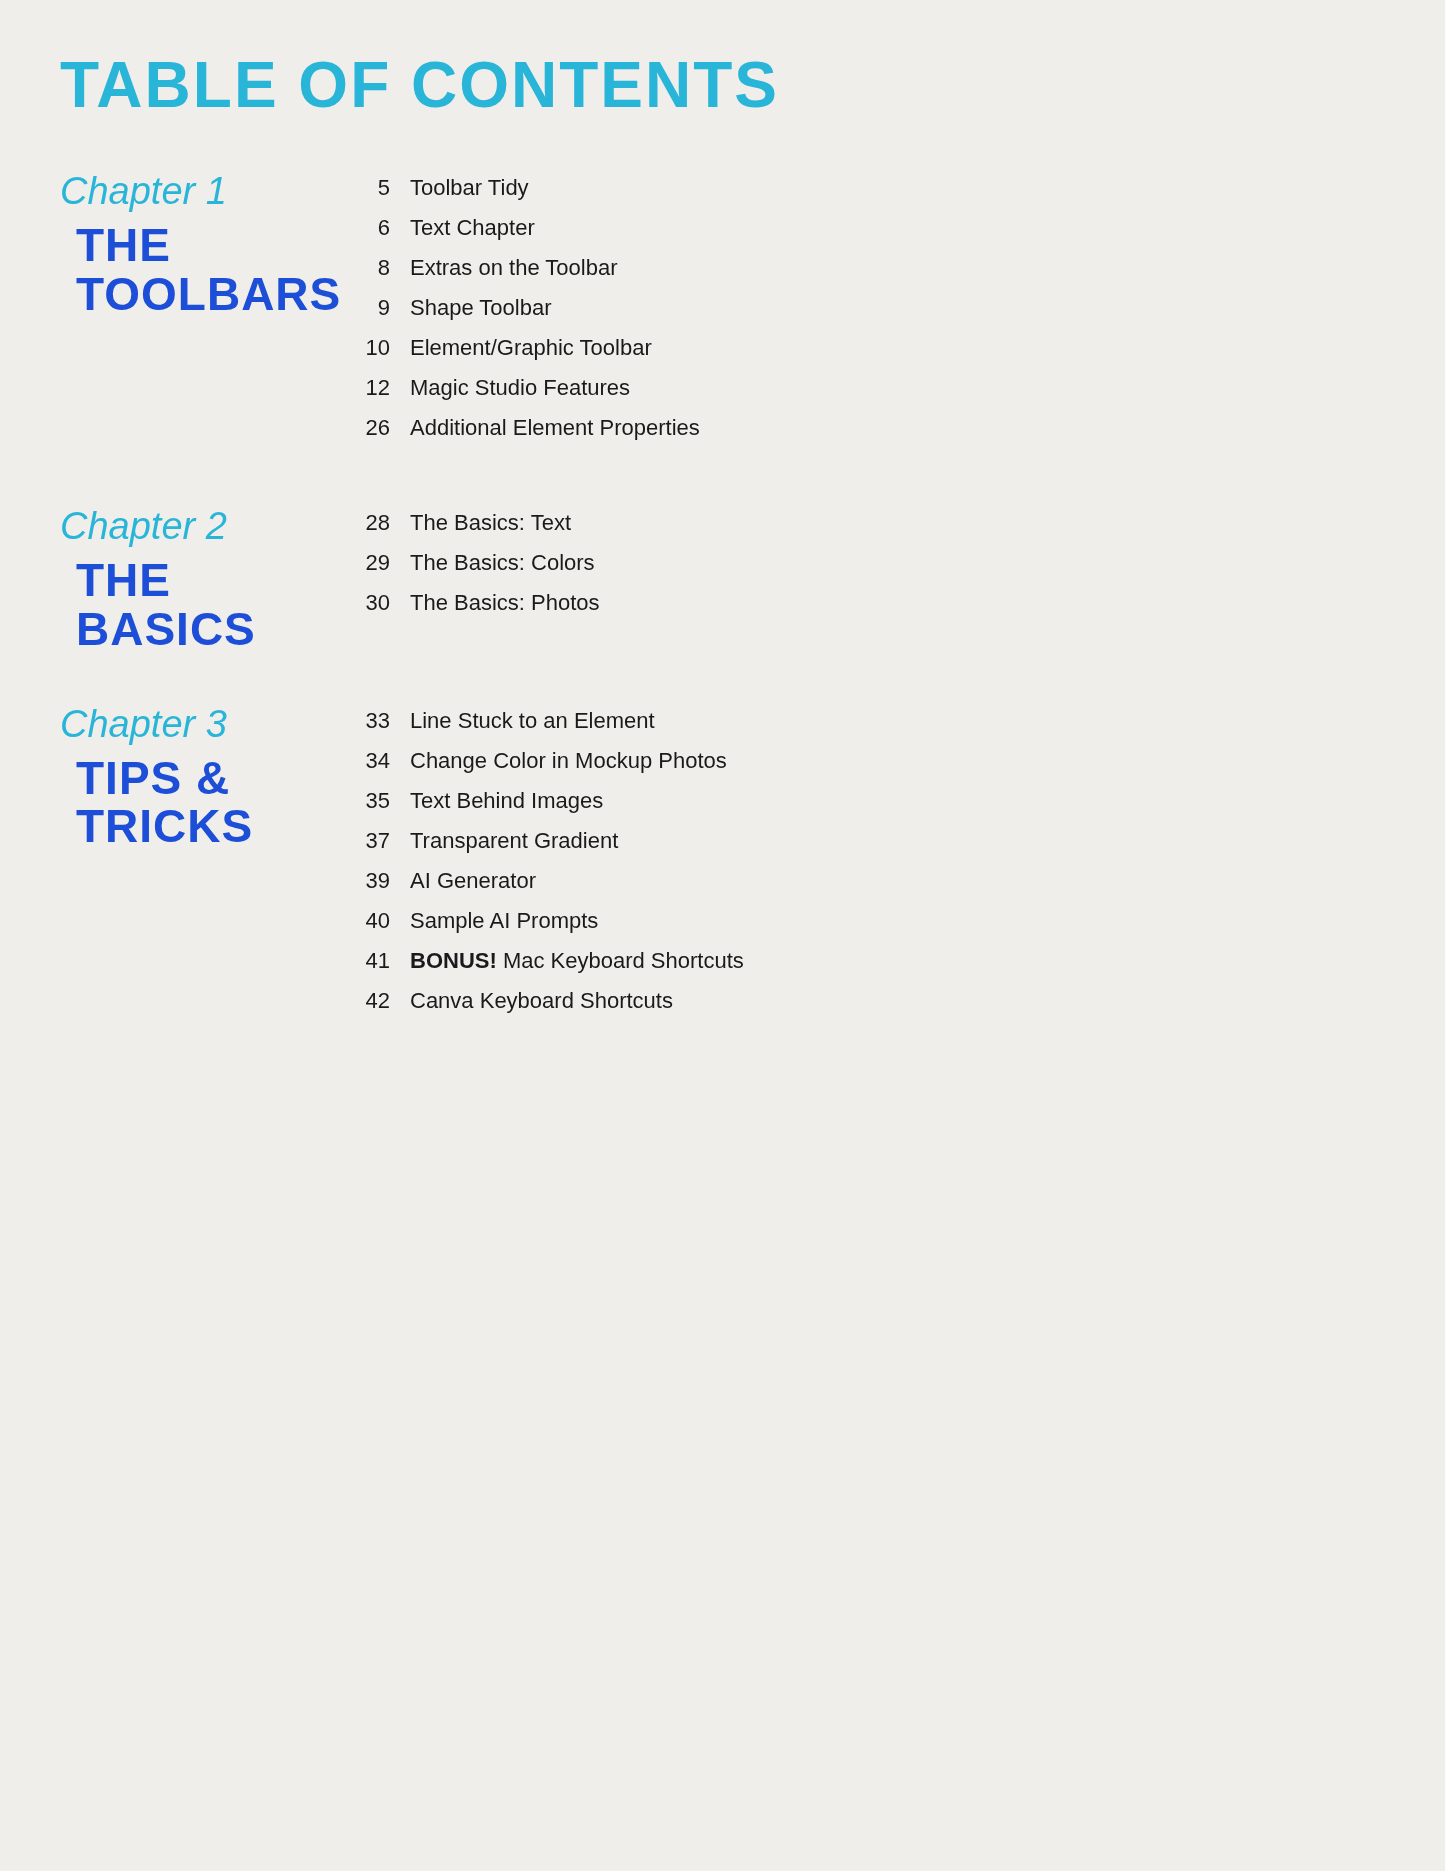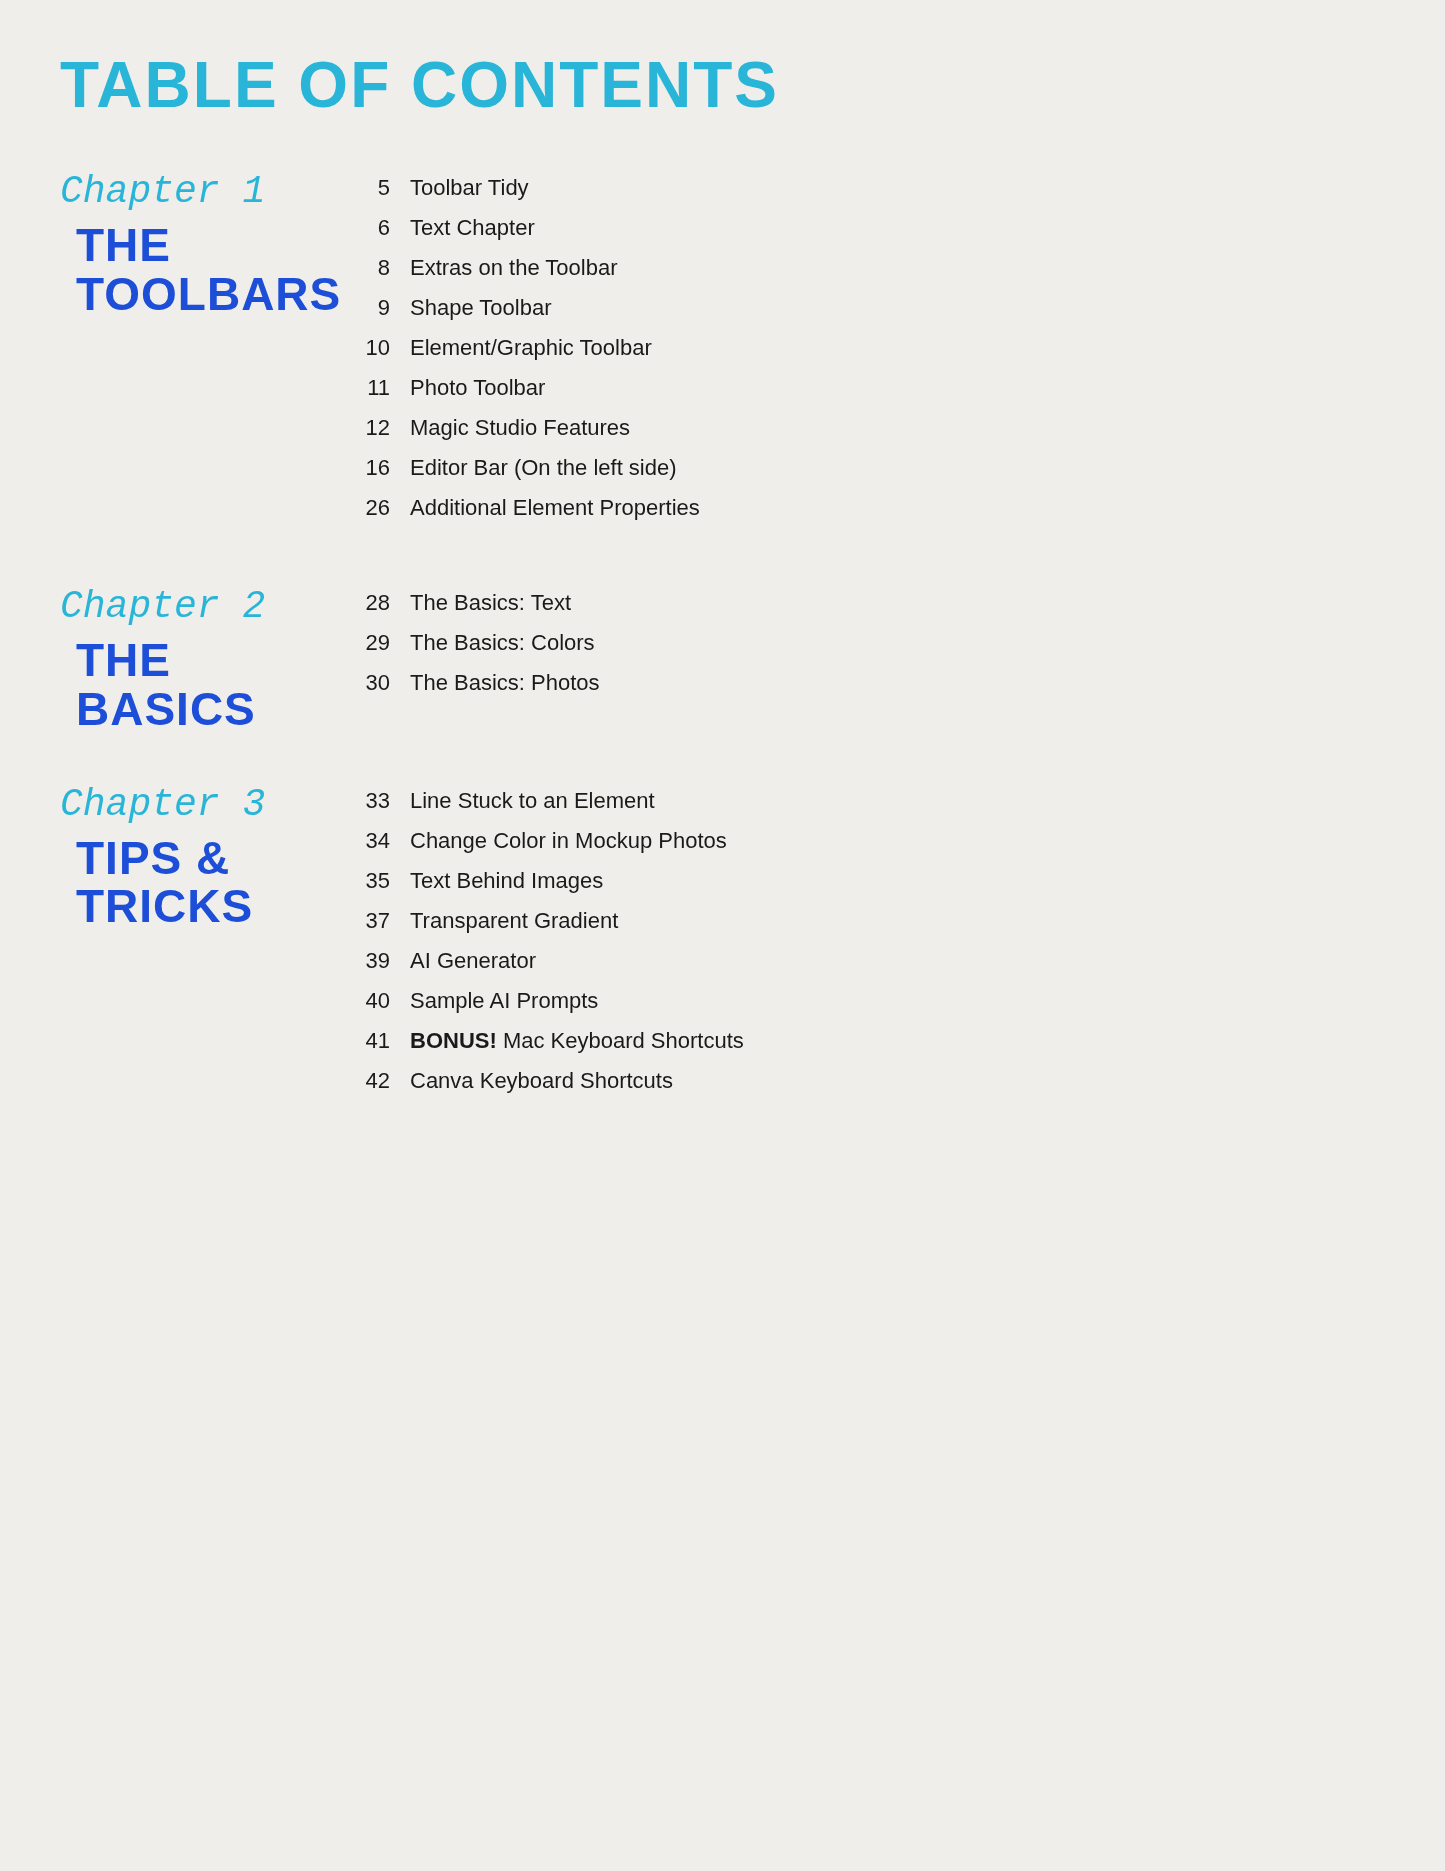--- a/index.html
+++ b/index.html
@@ -33,21 +33,21 @@
       align-items: flex-start;
     }
 
     .chapter-left {
       width: 280px;
       flex-shrink: 0;
       padding-right: 30px;
     }
 
     .chapter-label {
-      font-family: Liberation Mono, monospace;
+      font-family: Liberation Sans, sans-serif;
       font-size: 38px;
       color: #29b5d8;
       margin-bottom: 8px;
       font-style: italic;
       font-weight: normal;
     }
 
     .chapter-title {
       font-size: 46px;
       font-weight: 900;
@@ -116,30 +116,22 @@
         </div>
         <div class="toc-item">
           <span class="toc-number">9</span>
           <span class="toc-label">Shape Toolbar</span>
         </div>
         <div class="toc-item">
           <span class="toc-number">10</span>
           <span class="toc-label">Element/Graphic Toolbar</span>
         </div>
         <div class="toc-item">
-          <span class="toc-number">11</span>
-          <span class="toc-label">Photo Toolbar</span>
-        </div>
-        <div class="toc-item">
           <span class="toc-number">12</span>
           <span class="toc-label">Magic Studio Features</span>
-        </div>
-        <div class="toc-item">
-          <span class="toc-number">16</span>
-          <span class="toc-label">Editor Bar (On the left side)</span>
         </div>
         <div class="toc-item">
           <span class="toc-number">26</span>
           <span class="toc-label">Additional Element Properties</span>
         </div>
       </div>
     </div>
     <div class="chapter-section">
       <div class="chapter-left">
         <div class="chapter-label">Chapter 2</div>

